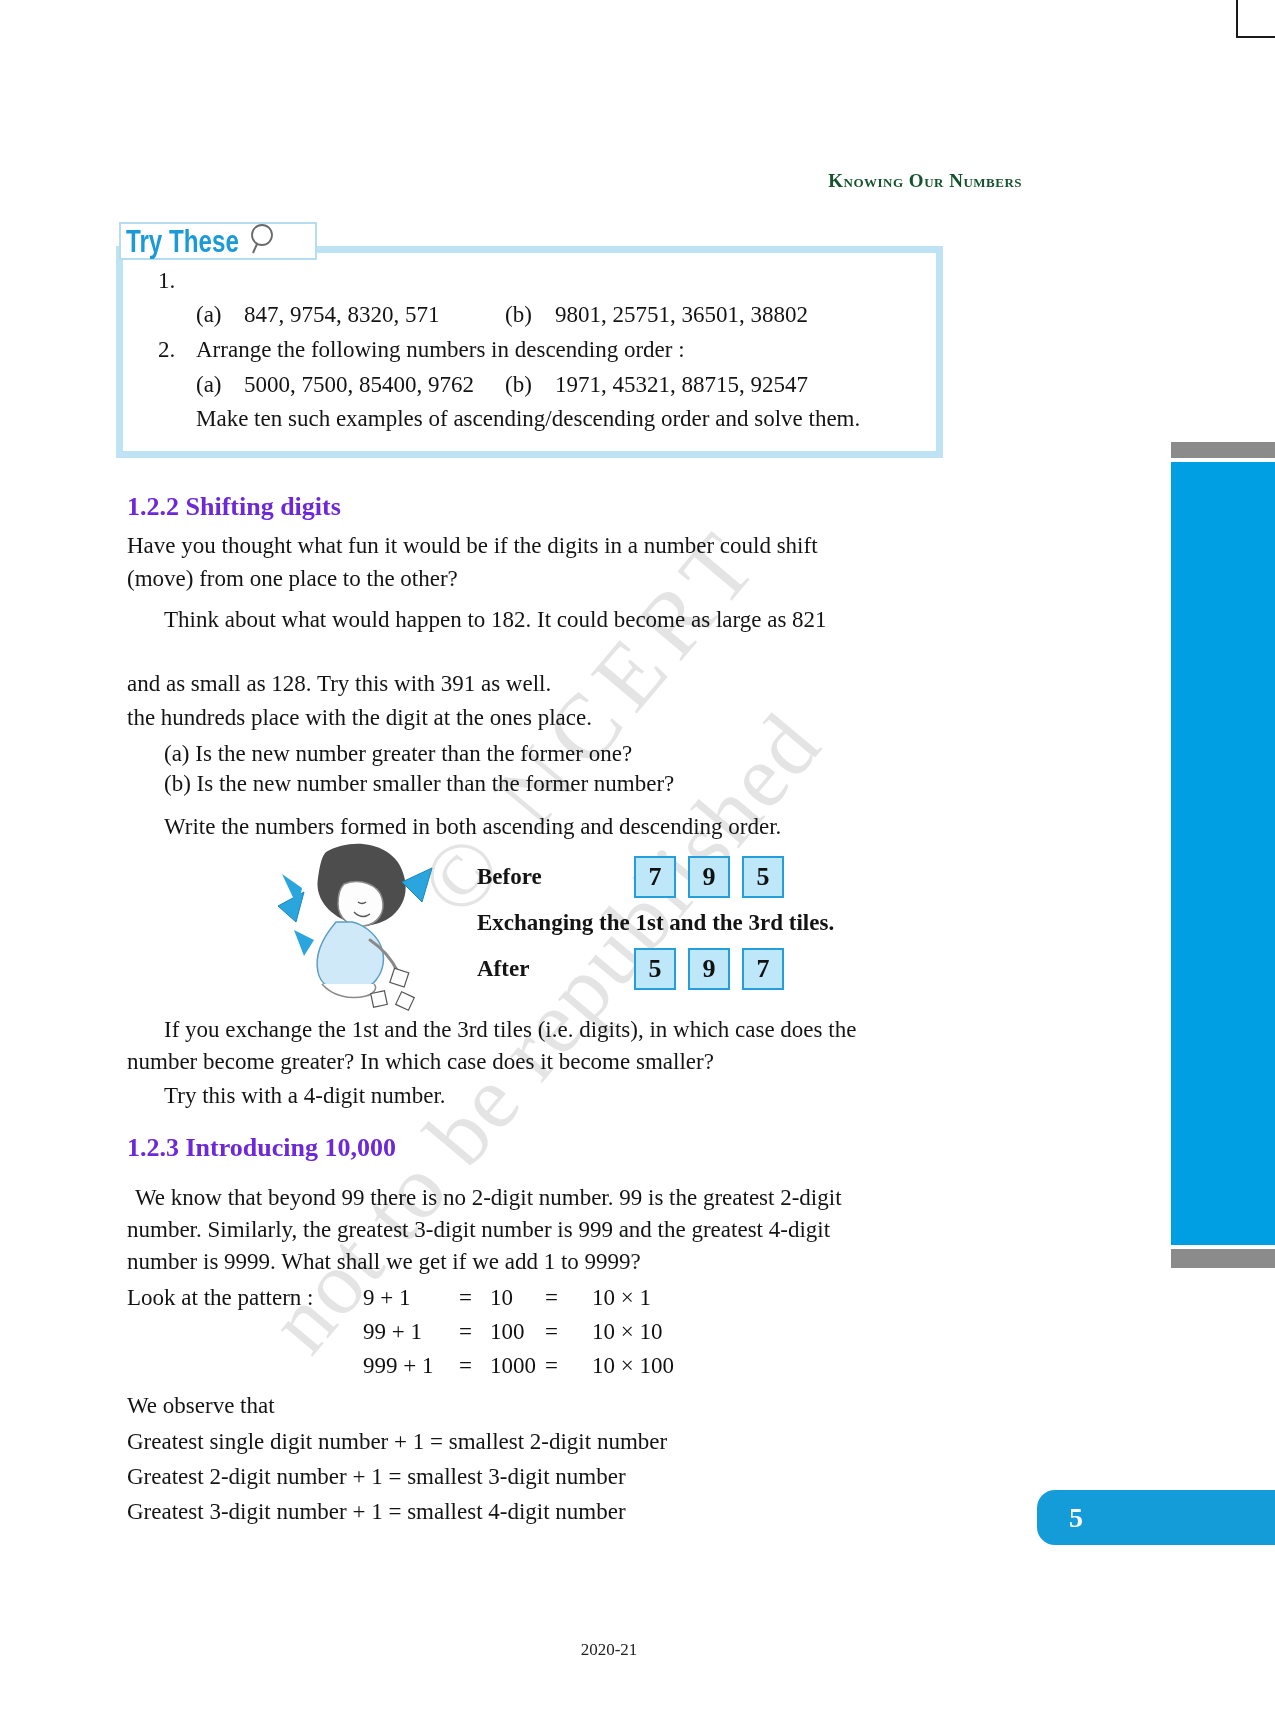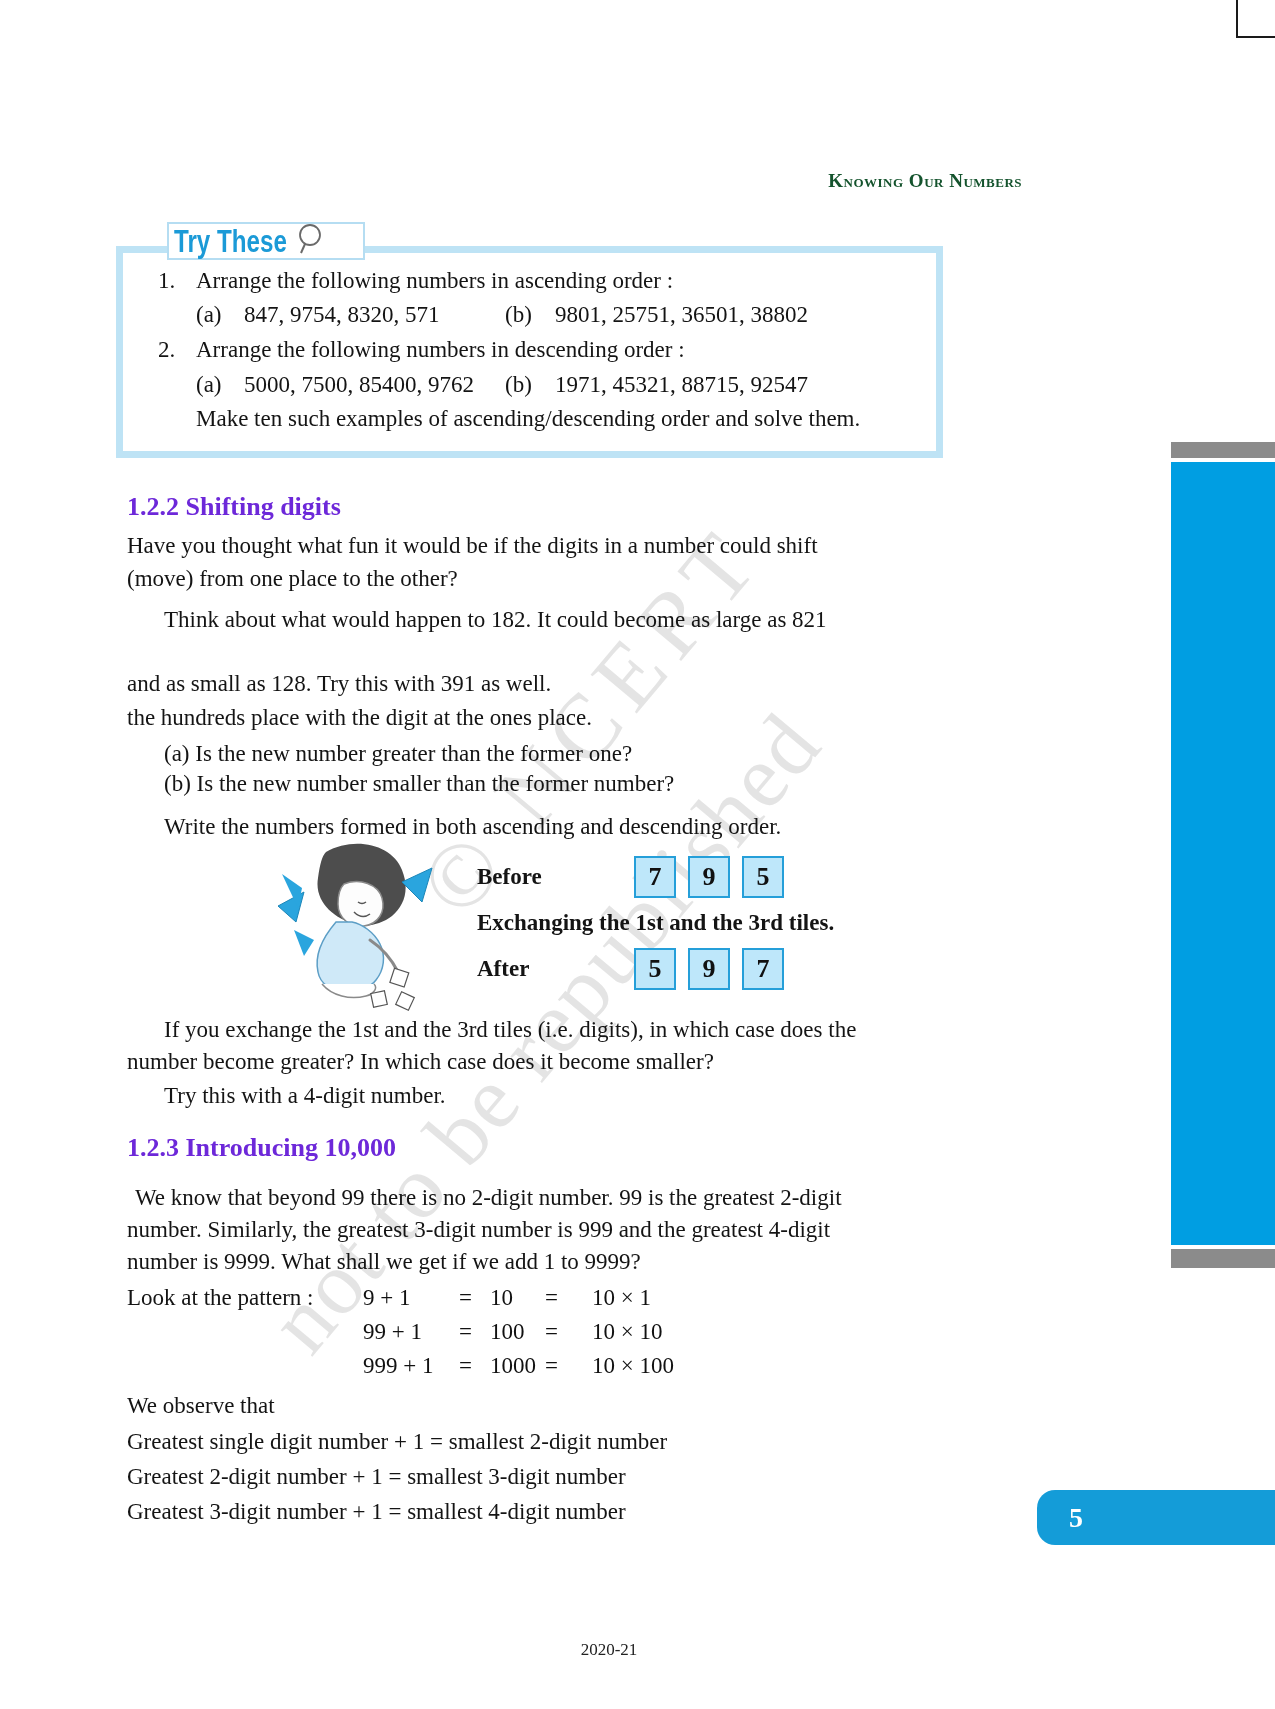--- a/index.html
+++ b/index.html
@@ -15,21 +15,21 @@
         font-variant:small-caps;letter-spacing:.5px;color:#14532d;z-index:2;white-space:nowrap;}
 
   
   .corner-v{position:absolute;left:1236px;top:0;width:2px;height:38px;background:#1a1a1a;z-index:2;}
   .corner-h{position:absolute;left:1236px;top:36px;width:39px;height:2px;background:#1a1a1a;z-index:2;}
 
   
   .try-box{position:absolute;left:116px;top:246px;width:827px;height:212px;box-sizing:border-box;
         border:7px solid #bee3f5;background:transparent;z-index:1;}
   .try-label{position:absolute;left:119px;top:222px;width:198px;height:38px;background:#fff;
-        border:2px solid #b5ddf2;box-sizing:border-box;z-index:2;display:flex;align-items:center;padding-left:5px;margin-left:48px;}
+        border:2px solid #b5ddf2;box-sizing:border-box;z-index:2;display:flex;align-items:center;padding-left:5px;}
   .try-label-text{font:bold 31px/31px "Liberation Sans",sans-serif;color:#1b9ad7;
         transform:scaleX(.78);transform-origin:left center;white-space:nowrap;}
   .try-label .mag{margin-left:-26px;}
 
   
   .sec-h{position:absolute;left:127px;font:bold 26px/30px "Liberation Serif",serif;color:#6d28d9;white-space:nowrap;z-index:2;}
 
   
   .tile{position:absolute;width:42px;height:42px;box-sizing:border-box;background:#bee7fa;border:2px solid #259fd9;
         display:flex;align-items:center;justify-content:center;font:bold 26px/26px "Liberation Serif",serif;color:#111;z-index:2;}
@@ -83,21 +83,20 @@
     <span class="try-label-text">Try These</span>
     <span class="mag">
       <svg width="34" height="36" viewBox="0 0 34 36">
         <circle cx="17" cy="14" r="10" fill="none" stroke="#6a6a6a" stroke-width="1.8"></circle>
         <line x1="12" y1="23" x2="8" y2="32" stroke="#6a6a6a" stroke-width="2"></line>
       </svg>
     </span>
   </div>
 
   <div class="line" style="left:158px;top:264px;">1.</div>
-  <div class="line" style="left:196px;top:264px;">Arrange the following numbers in ascending order :</div>
   <div class="line" style="left:196px;top:298px;">(a)</div>
   <div class="line" style="left:244px;top:298px;">847, 9754, 8320, 571</div>
   <div class="line" style="left:505px;top:298px;">(b)</div>
   <div class="line" style="left:555px;top:298px;">9801, 25751, 36501, 38802</div>
   <div class="line" style="left:158px;top:333px;">2.</div>
   <div class="line" style="left:196px;top:333px;">Arrange the following numbers in descending order :</div>
   <div class="line" style="left:196px;top:368px;">(a)</div>
   <div class="line" style="left:244px;top:368px;">5000, 7500, 85400, 9762</div>
   <div class="line" style="left:505px;top:368px;">(b)</div>
   <div class="line" style="left:555px;top:368px;">1971, 45321, 88715, 92547</div>

